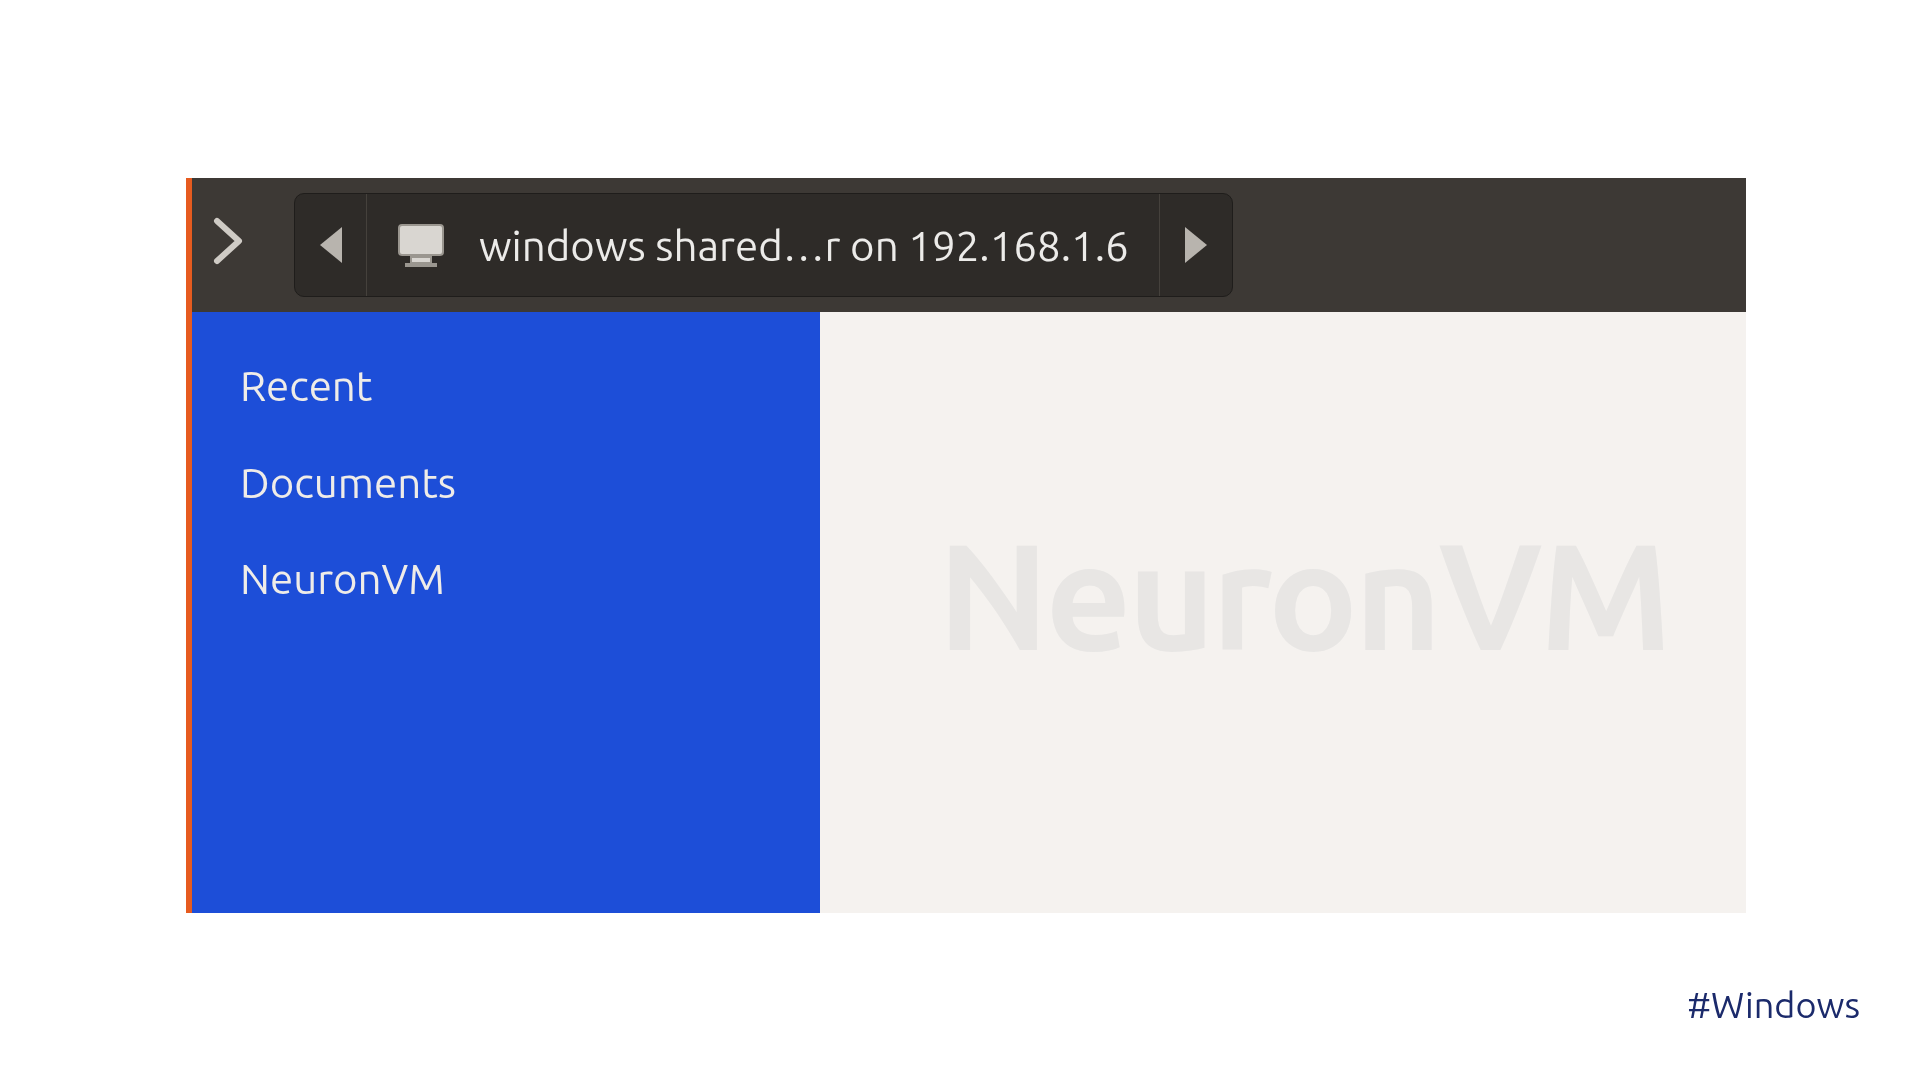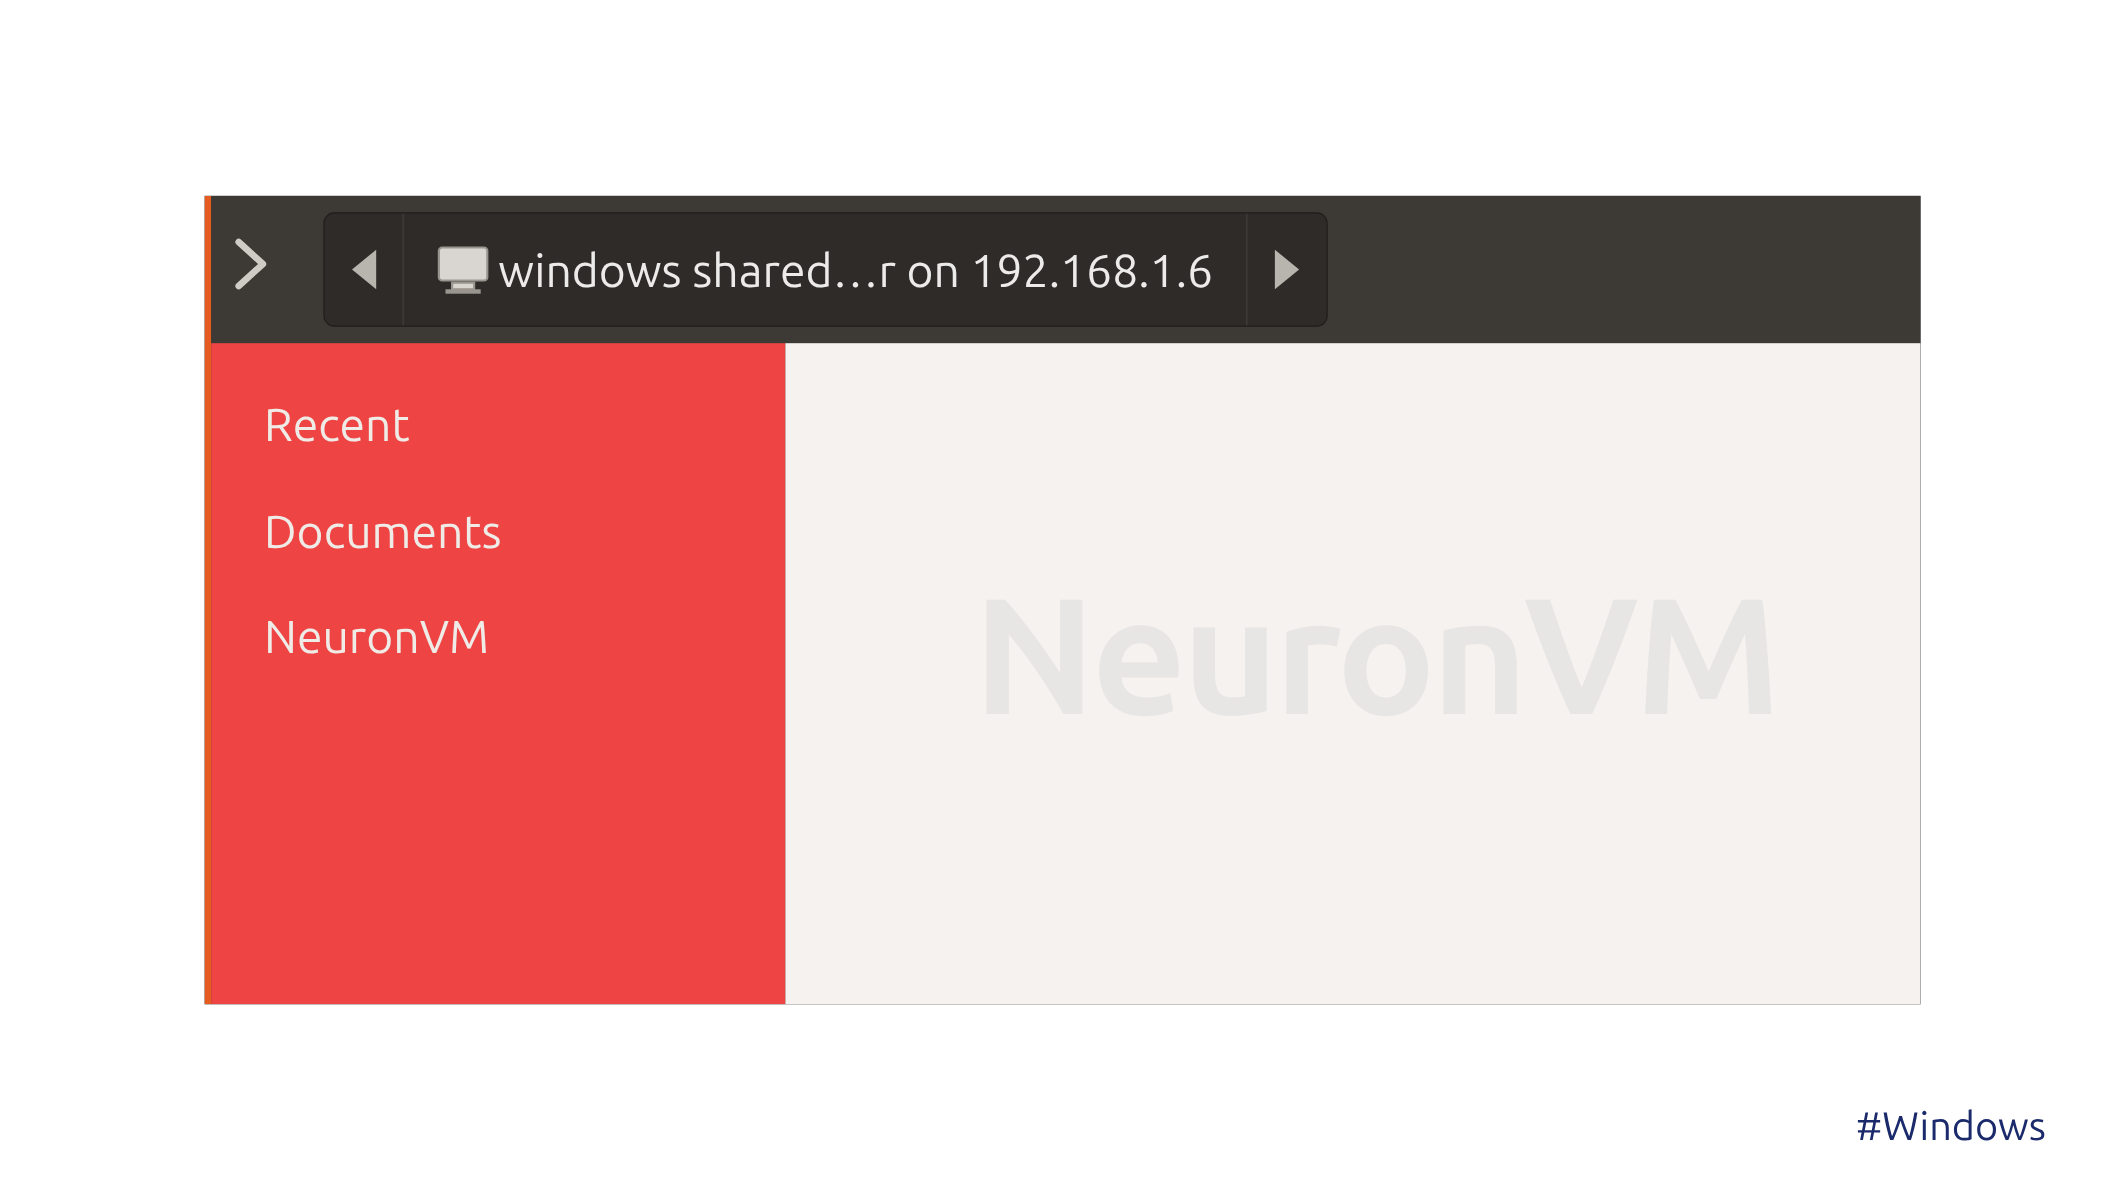--- a/index.html
+++ b/index.html
@@ -88,41 +88,42 @@
   }
   .tri-right {
     border-top: 18px solid transparent;
     border-bottom: 18px solid transparent;
     border-left: 22px solid #b8b4ae;
   }
 
   .path-main {
     display: flex;
     align-items: center;
+    gap: 26px;
     padding: 0 30px;
     max-width: 980px;
   }
   .path-label {
     color: #ecebe9;
     font-size: 42px;
     white-space: nowrap;
   }
   .monitor-icon svg { display: block; }
 
   
   .body {
     position: absolute;
     left: 6px; right: 0;
     top: 134px; bottom: 0;
     display: flex;
   }
 
   .sidebar {
-    width: 522px;
-    background: #ef4444;
+    width: 628px;
+    background: #1d4ed8;
     padding: 26px 0;
   }
   .sidebar-item {
     padding: 20px 48px;
     color: #efece8;
     font-size: 42px;
     font-weight: 400;
     cursor: pointer;
     line-height: 1.35;
   }
@@ -194,21 +195,21 @@
   .file-label {
     font-size: 38px;
     color: #2b2b2b;
     line-height: 1.2;
     word-wrap: break-word;
   }
 
   .hashtag {
     position: absolute;
     right: 60px;
-    bottom: 37px;
+    bottom: 55px;
     font-size: 36px;
     color: #1b2a6b;
     font-weight: 400;
     text-align: center;
   }
 </style>
 </head>
 <body>
 
 <div class="canvas">

